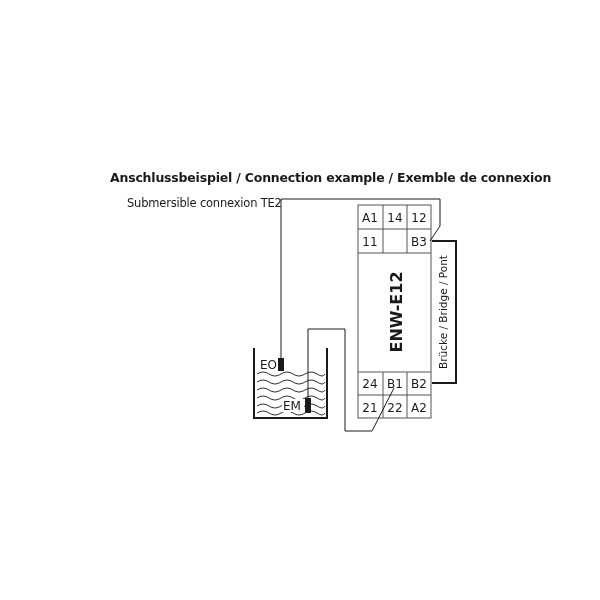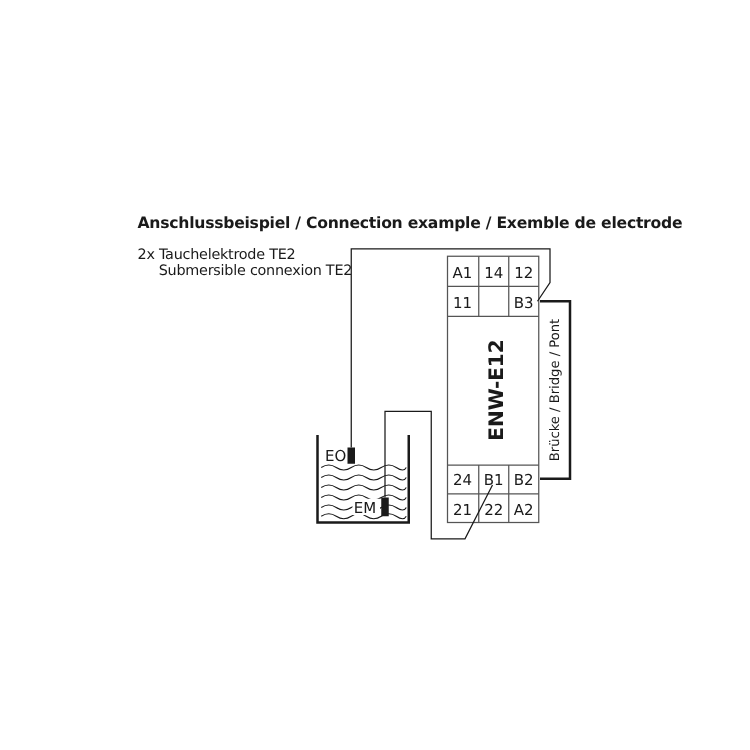--- a/index.html
+++ b/index.html
@@ -6,24 +6,23 @@
     body { width: 600px; height: 600px; position: relative; overflow: hidden; font-family: "DejaVu Sans", "Liberation Sans", sans-serif; color: #1a1a1a; }
     .title { position: absolute; left: 110px; top: 170px; font-size: 12.5px; font-weight: bold; letter-spacing: -0.2px; white-space: nowrap; }
     .elec-label { position: absolute; left: 110px; top: 197px; font-size: 11.5px; line-height: 13px; white-space: nowrap; letter-spacing: -0.2px; }
     .elec-label .indent { padding-left: 17px; display: block; }
     svg { position: absolute; left: 0; top: 0; }
     .t { font-family: "DejaVu Sans", "Liberation Sans", sans-serif; font-size: 12px; fill: #1a1a1a; }
   </style>
 </head>
 <body>
 
-<div class="title">Anschlussbeispiel / Connection example / Exemble de electrode</div>
+<div class="title">Anschlussbeispiel / Connection example / Exemble de connexion</div>
 
 <div class="elec-label">
-  <span>2x Tauchelektrode TE2</span>
   <span class="indent">Submersible connexion TE2</span>
 </div>
 
 <svg width="600" height="600" viewBox="0 0 600 600">
 
   <g stroke="#555" stroke-width="1" fill="none">
     <rect x="358" y="205" width="73" height="213"></rect>
 
     <line x1="358" y1="229" x2="431" y2="229"></line>
     <line x1="358" y1="253" x2="431" y2="253"></line>

